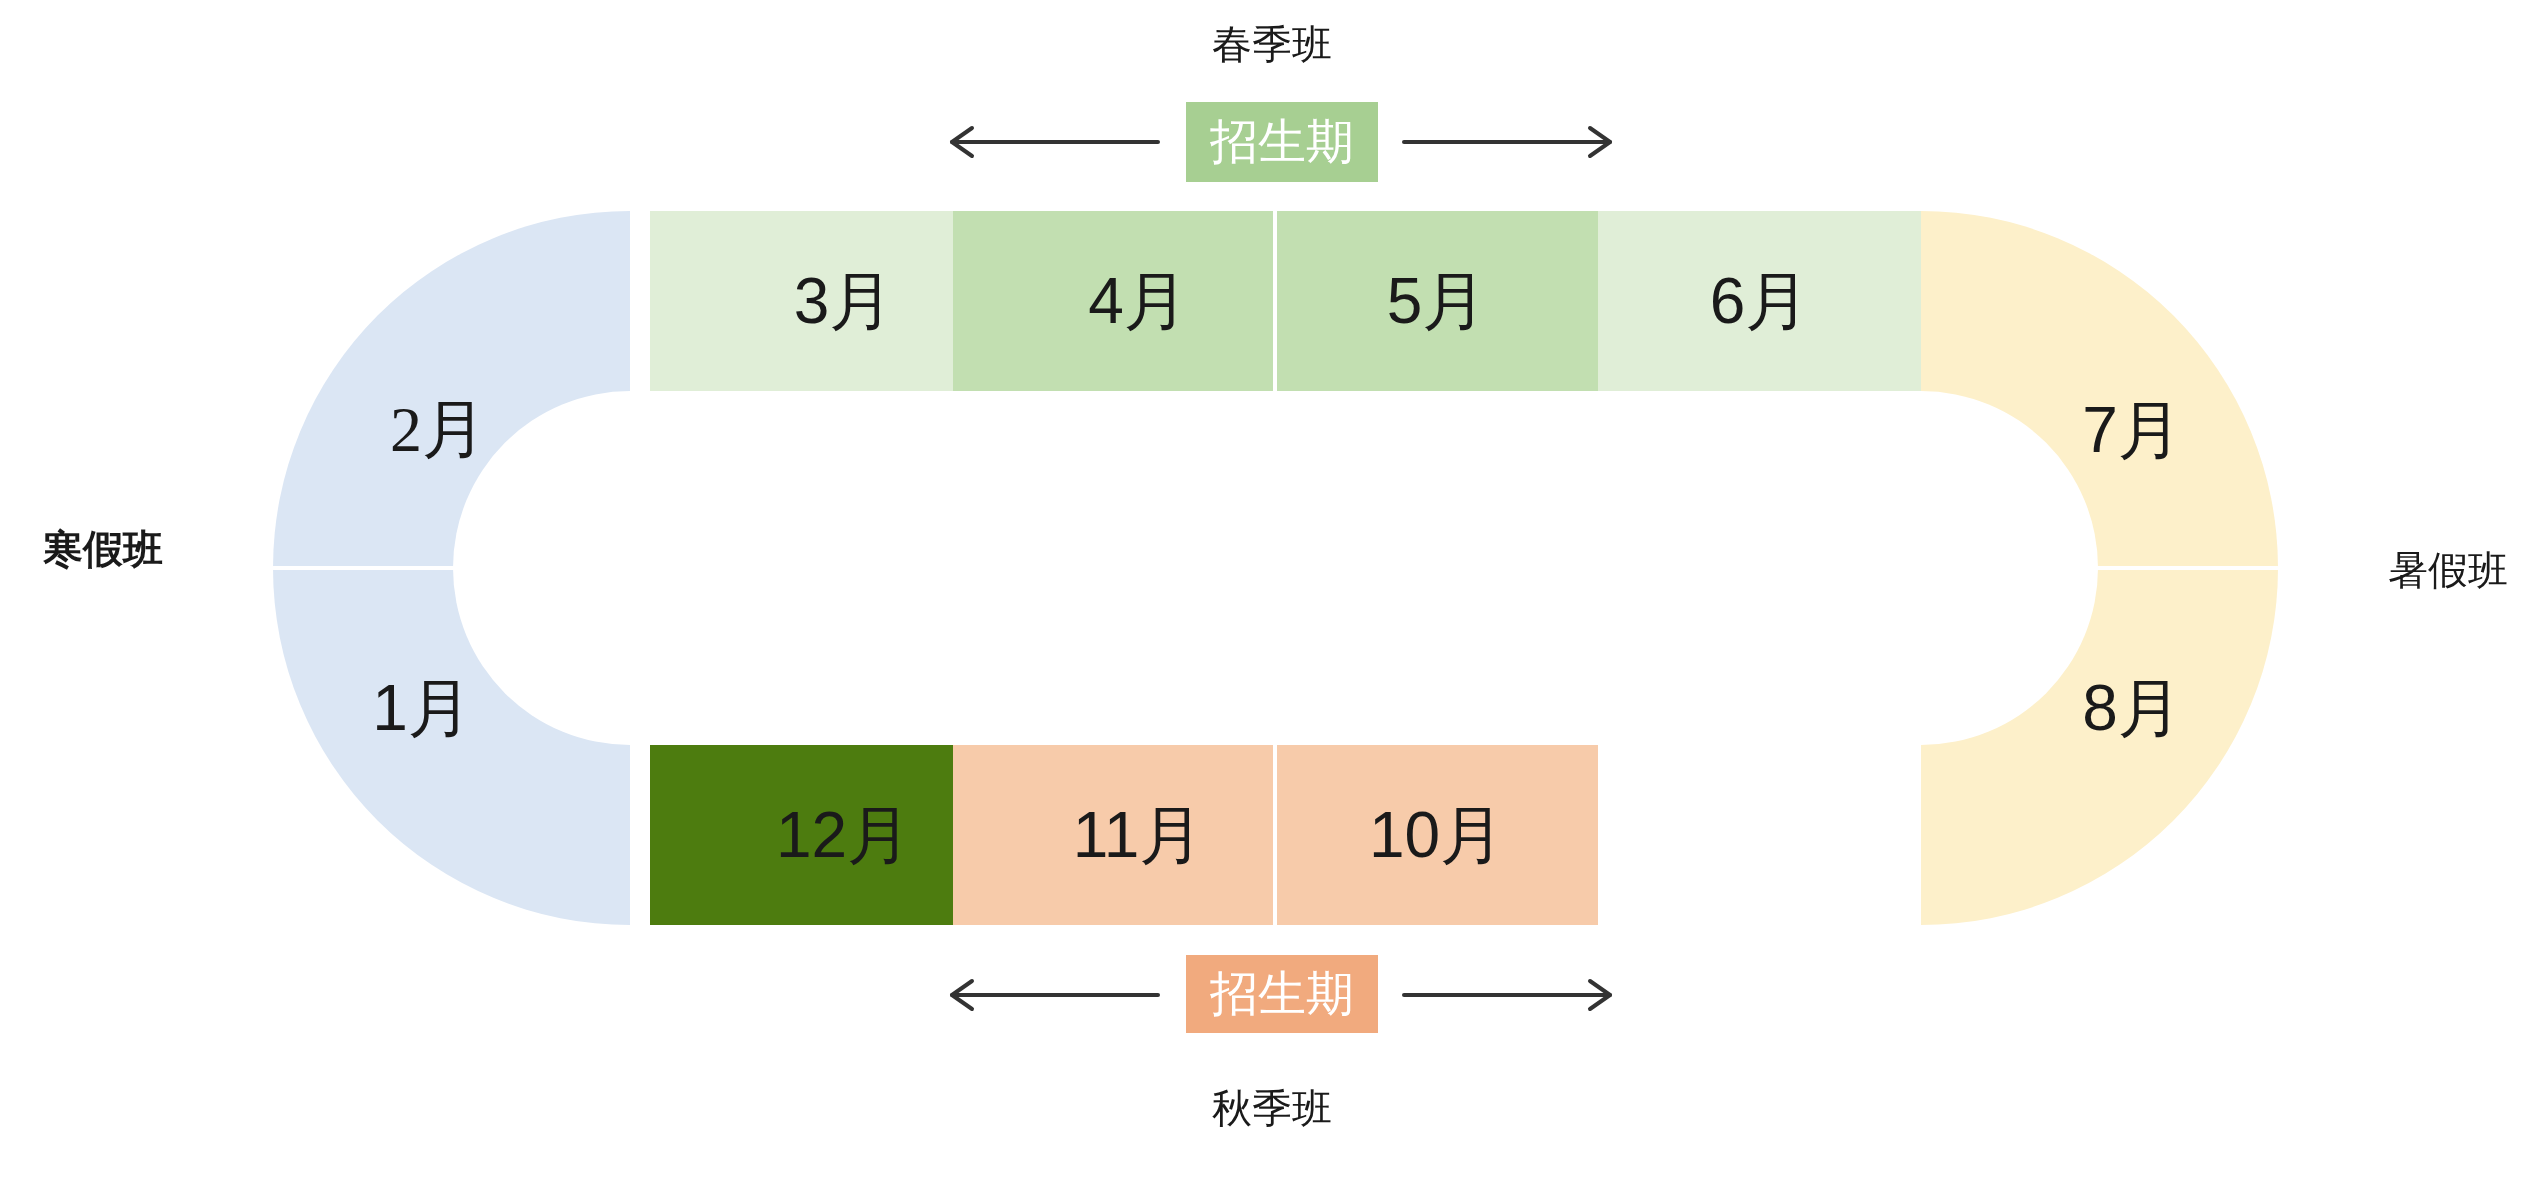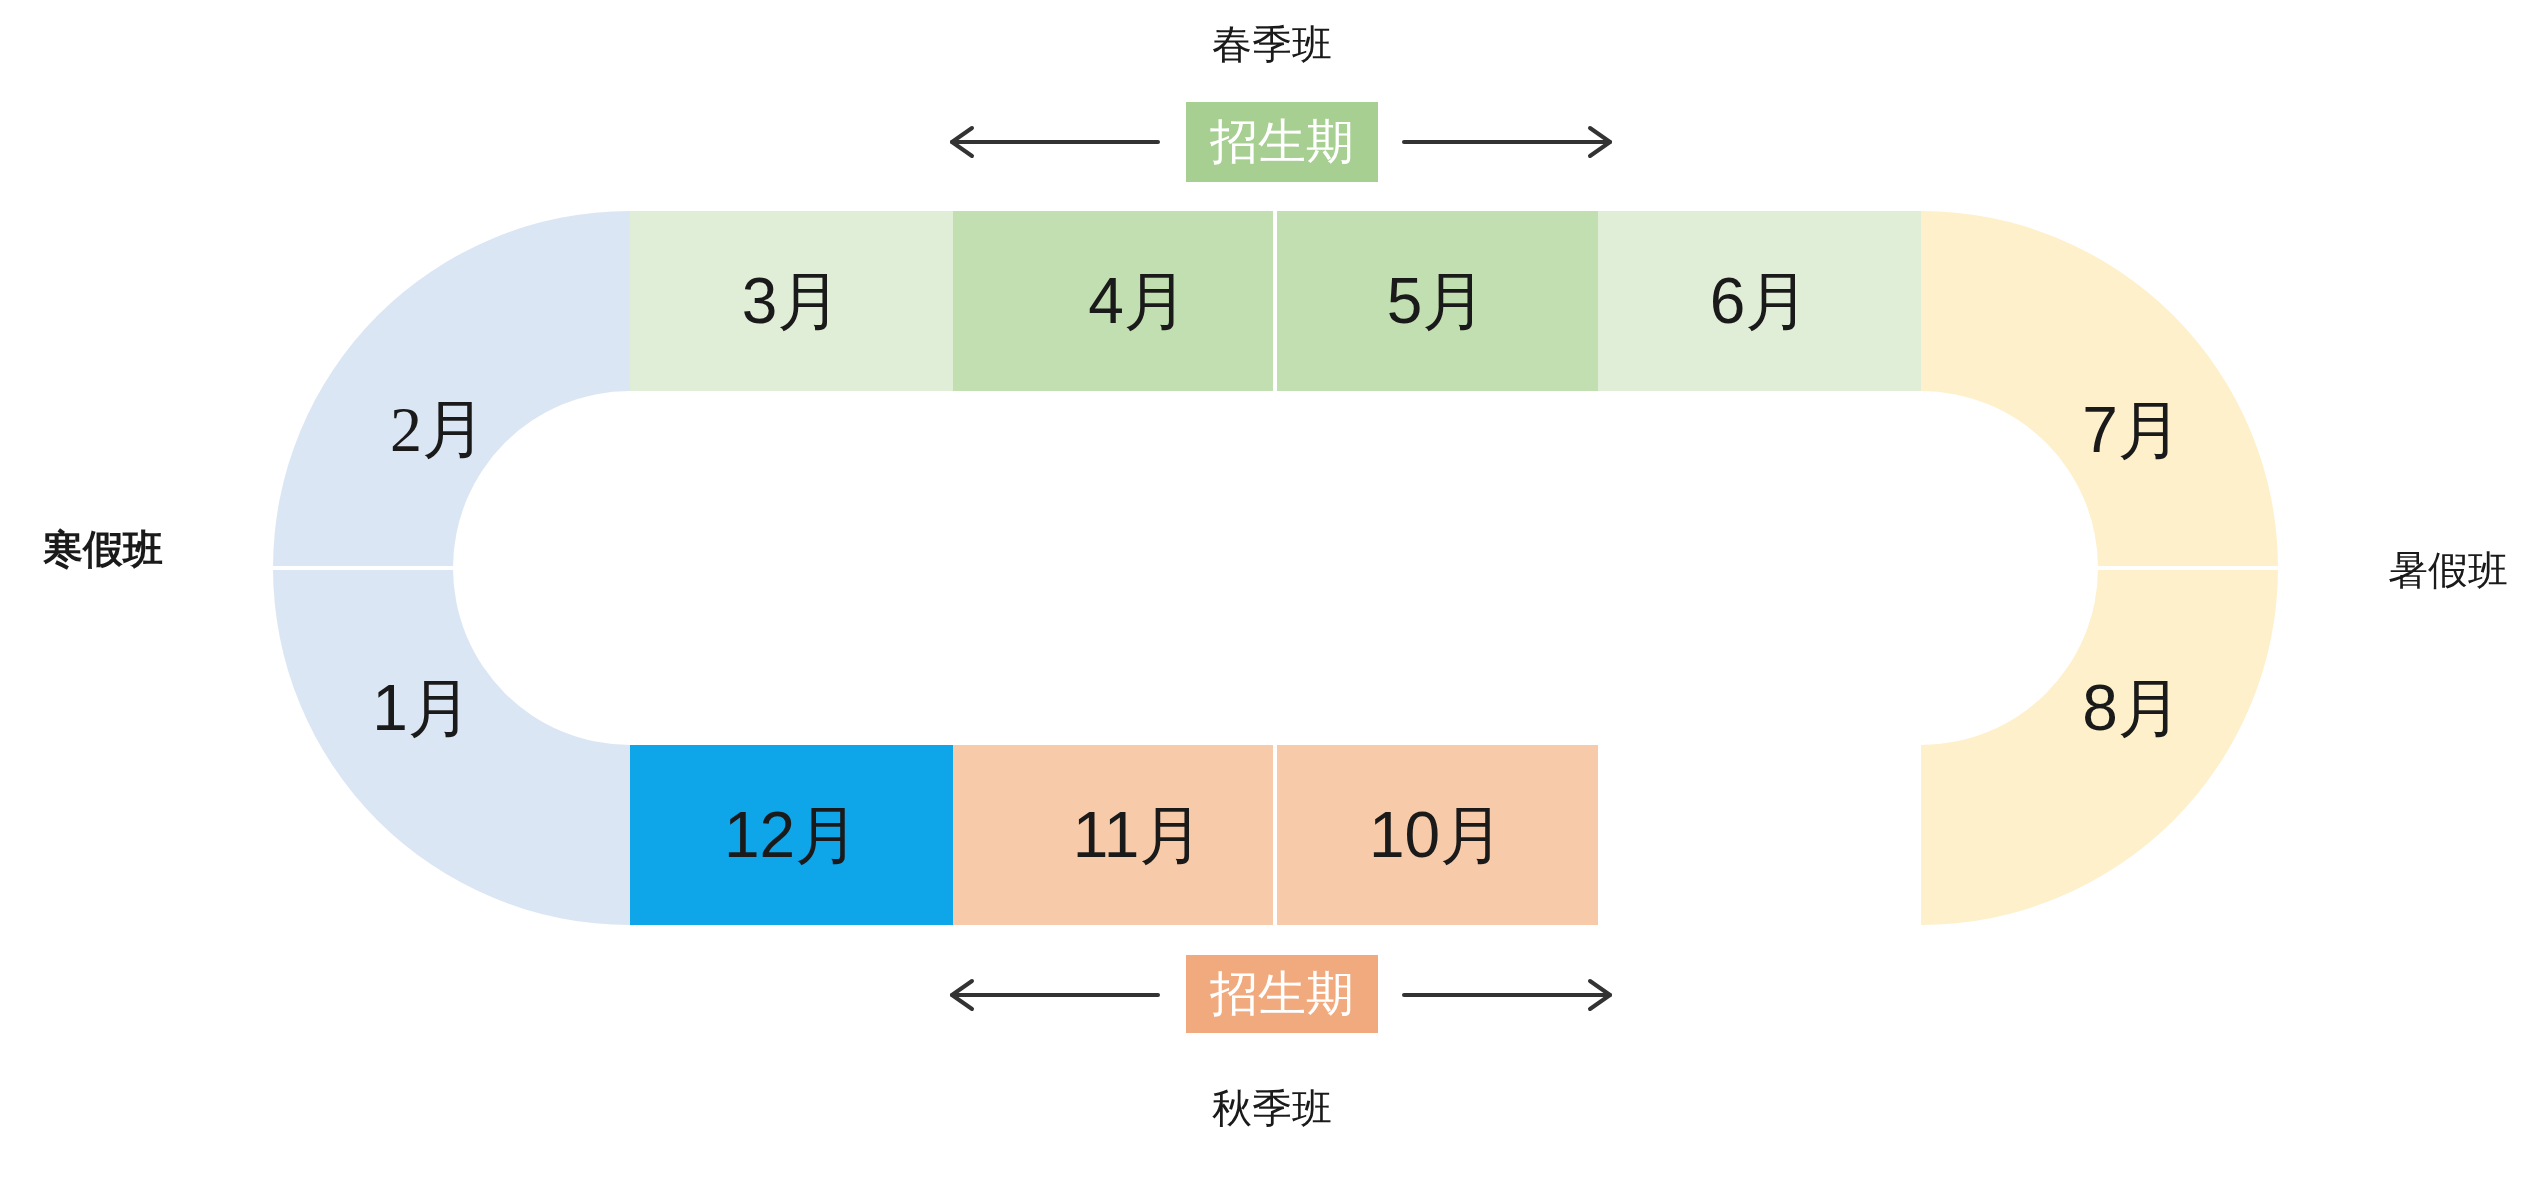--- a/index.html
+++ b/index.html
@@ -15,21 +15,21 @@
   }
   .cap { position:absolute; top:0; width:357px; height:714px; }
   .cap-left  { left:0; }
   .cap-right { right:0; }
   .cell {
     position:absolute; width:323px; height:180px;
     display:flex; align-items:center; justify-content:center;
   }
   .row-top    { top:0; }
   .row-bottom { top:534px; }
-  .cx0 { left:357px; }  .cx1 { left:680px; width:322px;padding-left:24px; }
+  .cx0 { left:377px;padding-left:32px; }  .cx1 { left:680px; width:322px;padding-left:24px; }
   .cx2 { left:1002px; } .cx3 { left:1325px; }
   .hole {
     position:absolute; left:180px; top:180px; width:1645px; height:354px;
     background:#ffffff; border-radius:177px;
   }
   .divider-h { position:absolute; top:355px; width:182px; height:4px; background:#ffffff; }
   .divider-h.left  { left:0; }
   .divider-h.right { left:1823px; }
   .divider-v { position:absolute; left:1000px; width:4px; height:180px; background:#ffffff; }
   .divider-v.top    { top:0; }
@@ -107,21 +107,21 @@
     <div class="cell row-top cx1" style="background-color: rgb(194, 223, 177);">
       <span class="month-text">4月</span>
     </div>
     <div class="cell row-top cx2" style="background-color: rgb(194, 223, 177);">
       <span class="month-text">5月</span>
     </div>
     <div class="cell row-top cx3" style="background-color: rgb(224, 238, 215);">
       <span class="month-text">6月</span>
     </div>
 
-    <div class="cell row-bottom cx0" style="background-color: #0ea5e9;">
+    <div class="cell row-bottom cx0" style="background-color: #4d7c0f;">
       <span class="month-text">12月</span>
     </div>
     <div class="cell row-bottom cx1" style="background-color: rgb(247, 203, 170);">
       <span class="month-text">11月</span>
     </div>
     <div class="cell row-bottom cx2" style="background-color: rgb(247, 203, 170);">
       <span class="month-text">10月</span>
     </div>
 
     <div class="hole"></div>

